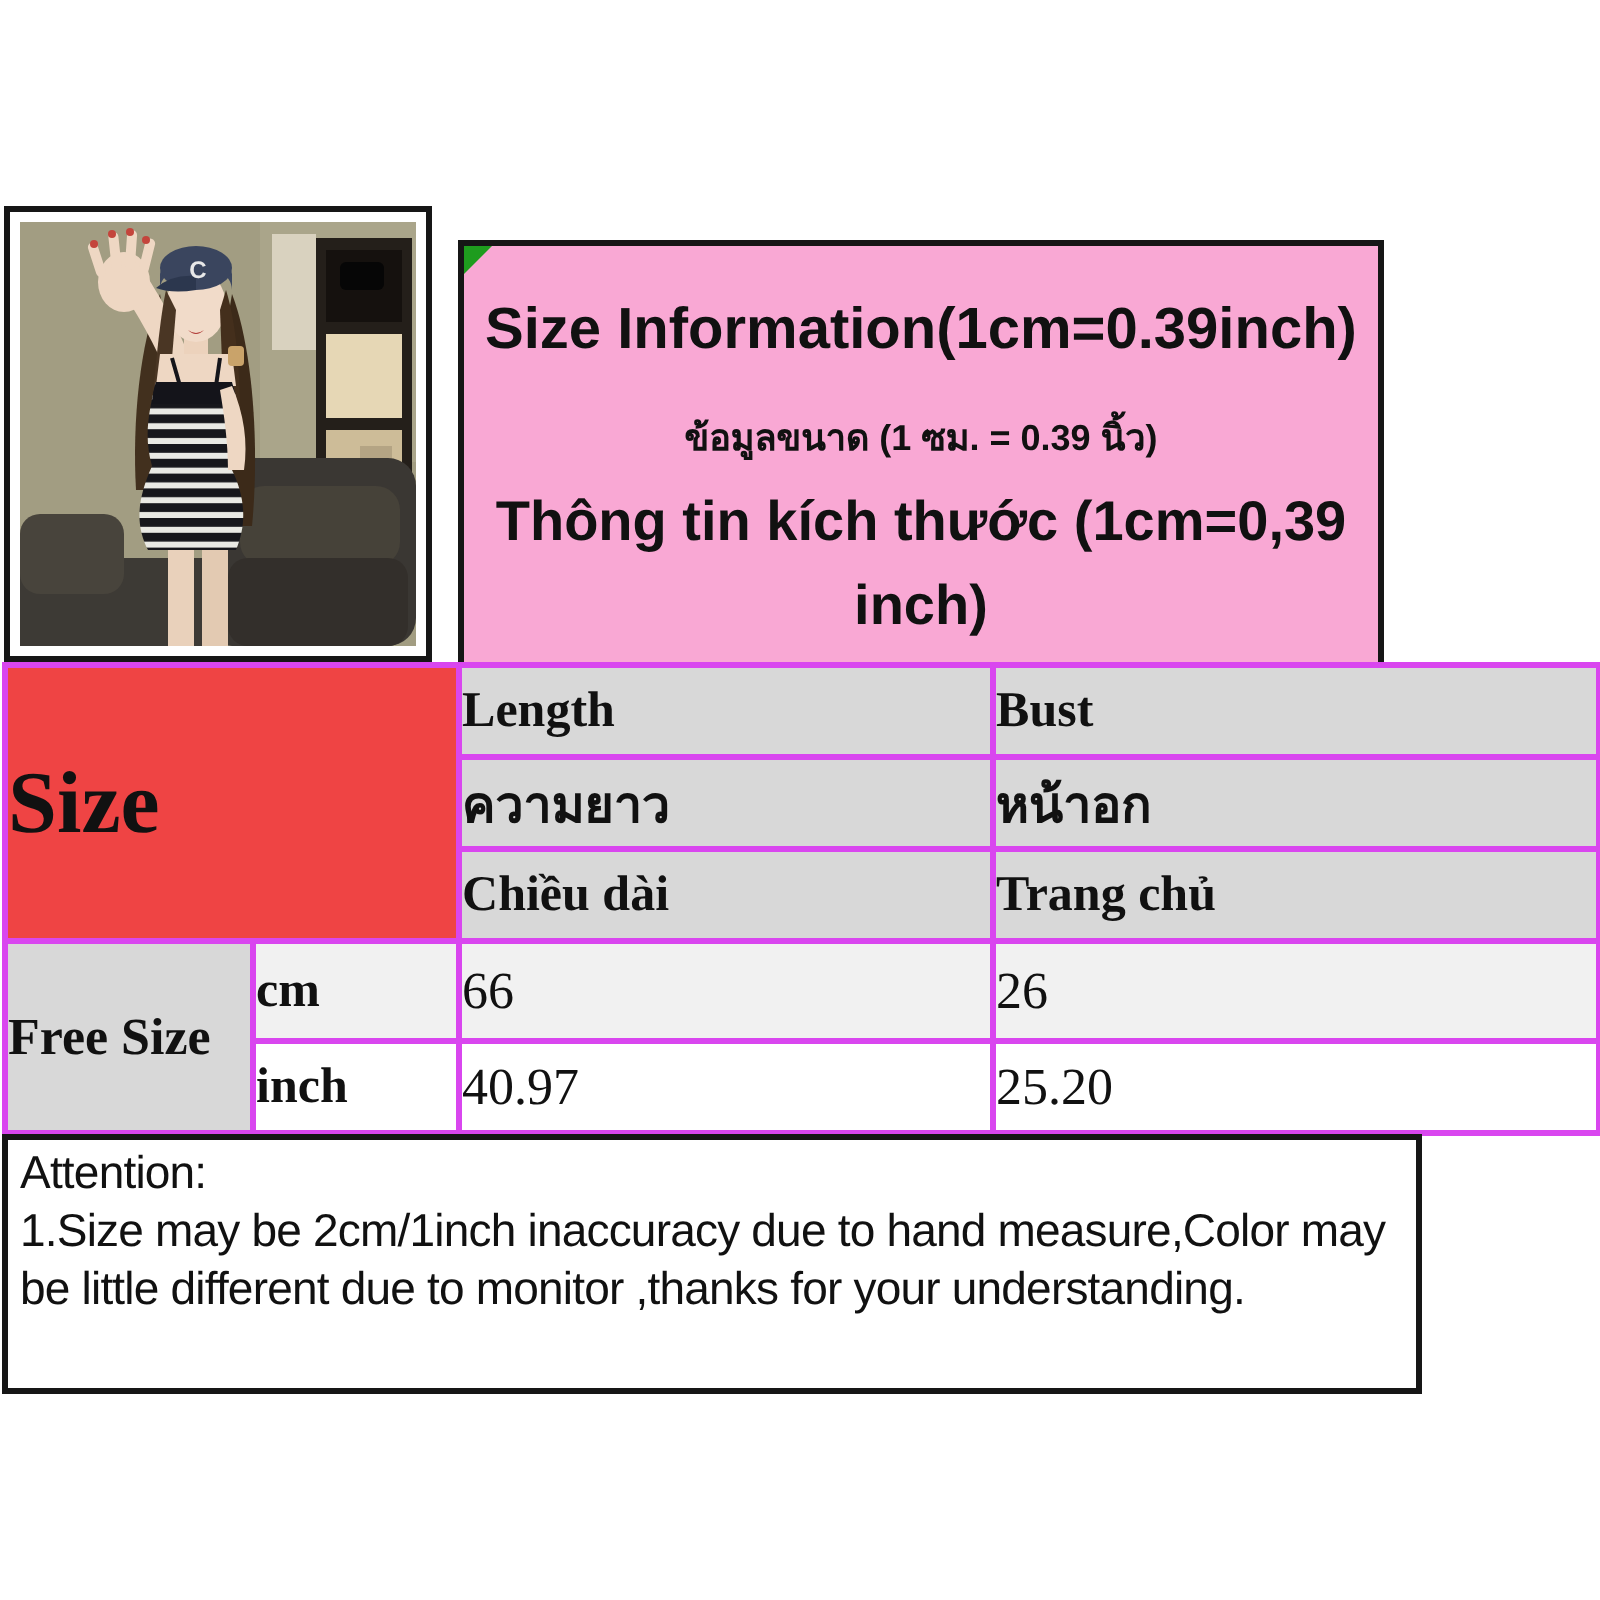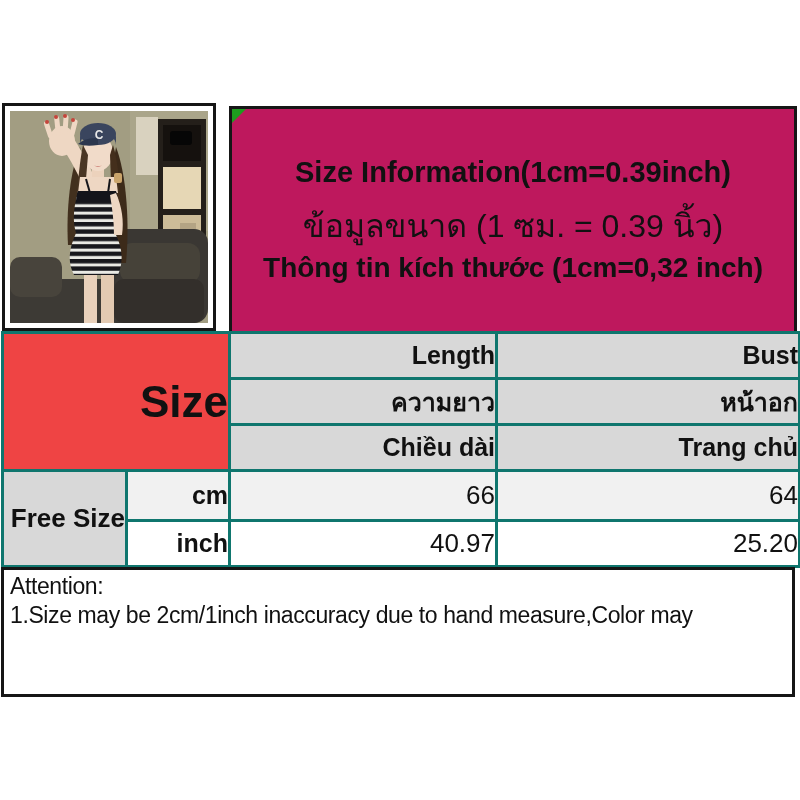--- a/index.html
+++ b/index.html
@@ -12,53 +12,53 @@
 
   
   .photo-box{
     position:absolute;left:2px;top:103px;width:214px;height:228px;
     border:3px solid #161616;background:#ffffff;padding:5px;
   }
   .photo-box svg{display:block;width:100%;height:100%;}
 
   
   .title-box{
-    position:absolute;left:229px;top:106px;width:568px;height:228px;
-    border:3px solid #161616;background:#be185d;
+    position:absolute;left:229px;top:120px;width:463px;height:228px;
+    border:3px solid #161616;background:#f9a8d4;
     display:flex;flex-direction:column;justify-content:center;align-items:center;
     text-align:center;
   }
   .corner-flag{
     position:absolute;left:0;top:0;width:0;height:0;
     border-top:14px solid #1e9c1e;border-right:14px solid transparent;
   }
   .title-en{font-size:29px;font-weight:bold;line-height:42px;}
-  .title-th{font-size:32px;font-weight:normal;line-height:42px;margin-top:12px;}
+  .title-th{font-size:18px;font-weight:bold;line-height:42px;margin-top:12px;}
   .title-vi{font-size:28px;font-weight:bold;line-height:42px;}
 
   
   table.size-table{
     position:absolute;left:1px;top:331px;width:797px;
     border-collapse:collapse;table-layout:fixed;
   }
   table.size-table td{
-    border:3px solid #0f766e;text-align:right;vertical-align:middle;
-    padding:0;overflow:hidden;
+    border:3px solid #d946ef;text-align:left;vertical-align:middle;
+    padding:0;overflow:hidden;font-family:Liberation Serif, serif;
   }
   td.hdr{background:#d8d8d8;font-weight:bold;font-size:25px;}
   td.corner-cell{background:#ef4444;font-weight:bold;font-size:44px;margin-left:36px;}
   td.rowlabel{background:#d8d8d8;font-weight:bold;font-size:26px;margin-left:36px;}
   td.unit{font-weight:bold;font-size:25px;}
   td.val{font-size:26px;font-weight:normal;}
   .bg-light{background:#f1f1f1;}
   .bg-white{background:#ffffff;margin-left:20px;}
 
   
   .attention-box{
-    position:absolute;left:1px;top:567px;width:794px;height:130px;
+    position:absolute;left:1px;top:567px;width:710px;height:130px;
     border:3px solid #161616;background:#ffffff;
     padding:2px 6px 0 6px;overflow:hidden;
   }
   .attention-box .line{
     font-size:23px;line-height:29px;letter-spacing:-0.4px;white-space:nowrap;
   }
 </style>
 </head>
 <body>
 
@@ -142,21 +142,21 @@
       <rect x="74" y="164" width="13" height="48" fill="#e9d1bb"></rect>
       <rect x="91" y="164" width="13" height="48" fill="#e3cab2"></rect>
     </g>
   </svg>
 </div>
 
 <div class="title-box">
   <div class="corner-flag"></div>
   <div class="title-en">Size Information(1cm=0.39inch)</div>
   <div class="title-th">ข้อมูลขนาด (1 ซม. = 0.39 นิ้ว)</div>
-  <div class="title-vi">Thông tin kích thước (1cm=0,32 inch)</div>
+  <div class="title-vi">Thông tin kích thước (1cm=0,39 inch)</div>
 </div>
 
 <table class="size-table">
   <colgroup>
       <col style="width:124px">
       <col style="width:103px">
       <col style="width:267px">
       <col style="width:303px">
     </colgroup>
   <tbody>
@@ -170,26 +170,27 @@
     <td class="hdr">หน้าอก</td>
   </tr>
   <tr style="height:46px">
     <td class="hdr">Chiều dài</td>
     <td class="hdr">Trang chủ</td>
   </tr>
   <tr style="height:50px">
     <td class="rowlabel" rowspan="2">Free Size</td>
     <td class="unit bg-light">cm</td>
     <td class="val bg-light">66</td>
-    <td class="val bg-light">64</td>
+    <td class="val bg-light">26</td>
   </tr>
   <tr style="height:46px">
     <td class="unit bg-white">inch</td>
     <td class="val bg-white">40.97</td>
     <td class="val bg-white">25.20</td>
   </tr>
 </tbody>
   </table>
 
 <div class="attention-box">
   <div class="line">Attention:</div>
   <div class="line">1.Size may be 2cm/1inch inaccuracy due to hand measure,Color may</div>
+  <div class="line">be little different due to monitor ,thanks for your understanding.</div>
 </div>
 
 </body></html>

